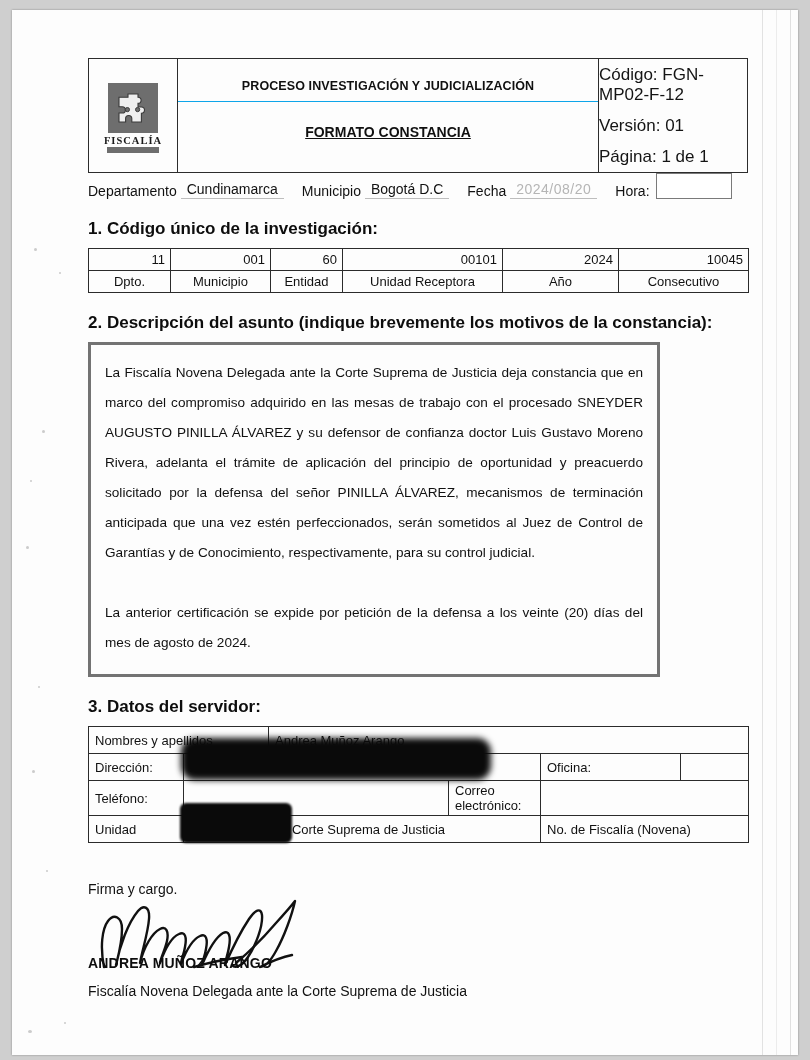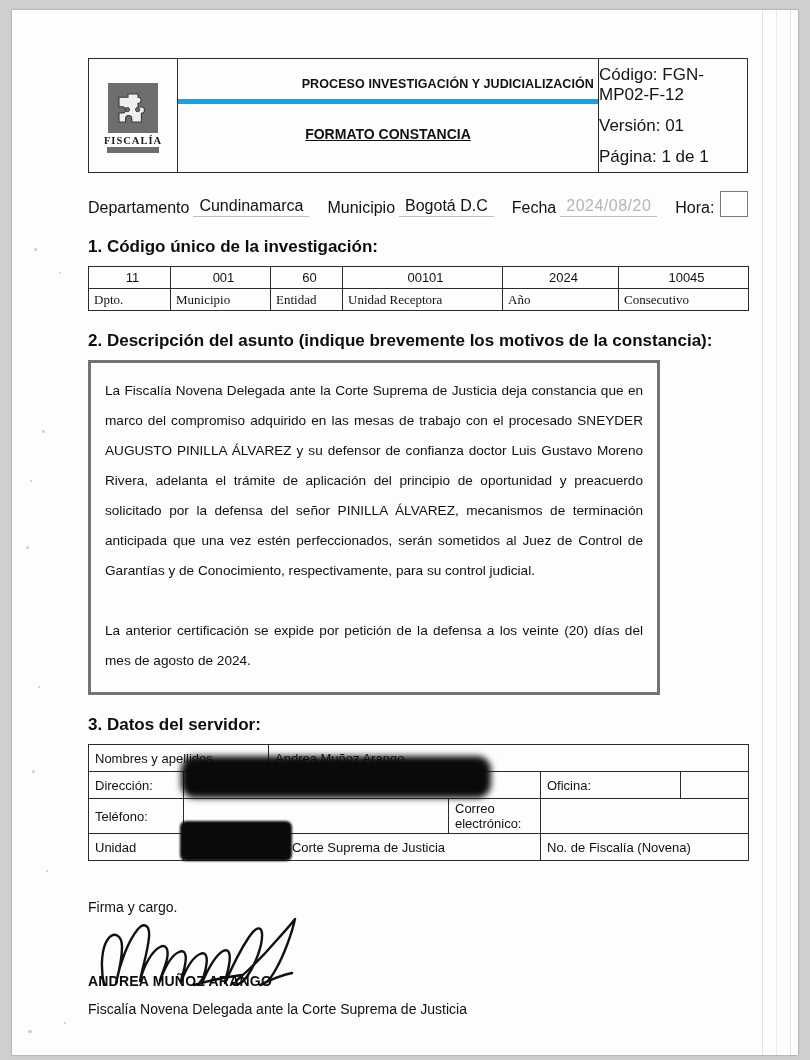--- a/index.html
+++ b/index.html
@@ -43,30 +43,30 @@
   }
   .logo-cap{
     font-size:10.5px;letter-spacing:1px;color:#1a1a1a;margin-top:2px;
     font-family:"Liberation Serif","DejaVu Serif",serif;font-weight:600;
   }
   .logo-sub{
     width:52px;height:6px;background:#555;margin:1.5px auto 0;opacity:.85;
   }
   .mid-cell{width:420px;text-align:center;padding:0;}
   .mid-top{
-    border-bottom:5px solid #0ea5e9;font-size:12.5px;font-weight:bold;
-    padding:9px 4px 8px;letter-spacing:.1px;color:#101010;text-align:right;
+    border-bottom:1px solid #0ea5e9;font-size:12.5px;font-weight:bold;
+    padding:9px 4px 8px;letter-spacing:.1px;color:#101010;
   }
   .mid-bot{font-size:14px;font-weight:bold;padding:22px 4px 22px;color:#101010;text-decoration:underline;}
   .meta-cell{padding:8px 0 8px 10px;font-size:17px;font-weight:normal;color:#141414;}
   .meta-cell div{padding:5.5px 0;}
 
   
   .deptline{
-    display:flex;align-items:flex-end;margin-top:18px;font-size:16px;
+    display:flex;align-items:flex-end;font-size:14px;
     color:#111;white-space:nowrap;
   }
   .dl-label{font-weight:normal;}
   .dl-val{
     border-bottom:1px solid #bdbdbd;padding:0 6px 1px;margin:0 4px;
   }
   .dl-val.faded{color:#b5b5b5;letter-spacing:.5px;}
   .hora-box{
     width:74px;height:24px;border:1px solid #7a7a7a;margin-left:6px;
     background:#fff;
@@ -76,22 +76,22 @@
   h2.sec{
     font-size:17px;font-weight:bold;color:#0d0d0d;
     margin:20px 0 9px;letter-spacing:0;
   }
 
   
   table.code{border-collapse:collapse;width:660px;table-layout:fixed;}
   table.code td{
     border:1px solid #2b2b2b;font-size:13px;color:#111;height:19px;padding:1px 5px;
   }
-  table.code tr.vals td{text-align:center;padding-left:11px;}
-  table.code tr.labs td{text-align:left;font-family:Liberation Serif, serif;}
+  table.code tr.vals td{text-align:right;padding-left:11px;}
+  table.code tr.labs td{text-align:center;}
 
   
   .bodybox{
     border:3px solid #737373;padding:13px 14px 16px;width:572px;
     box-sizing:border-box;
   }
   .bodybox p{
     margin:0;font-size:13.6px;line-height:30px;color:#111;
     text-align:justify;text-justify:inter-word;
   }

